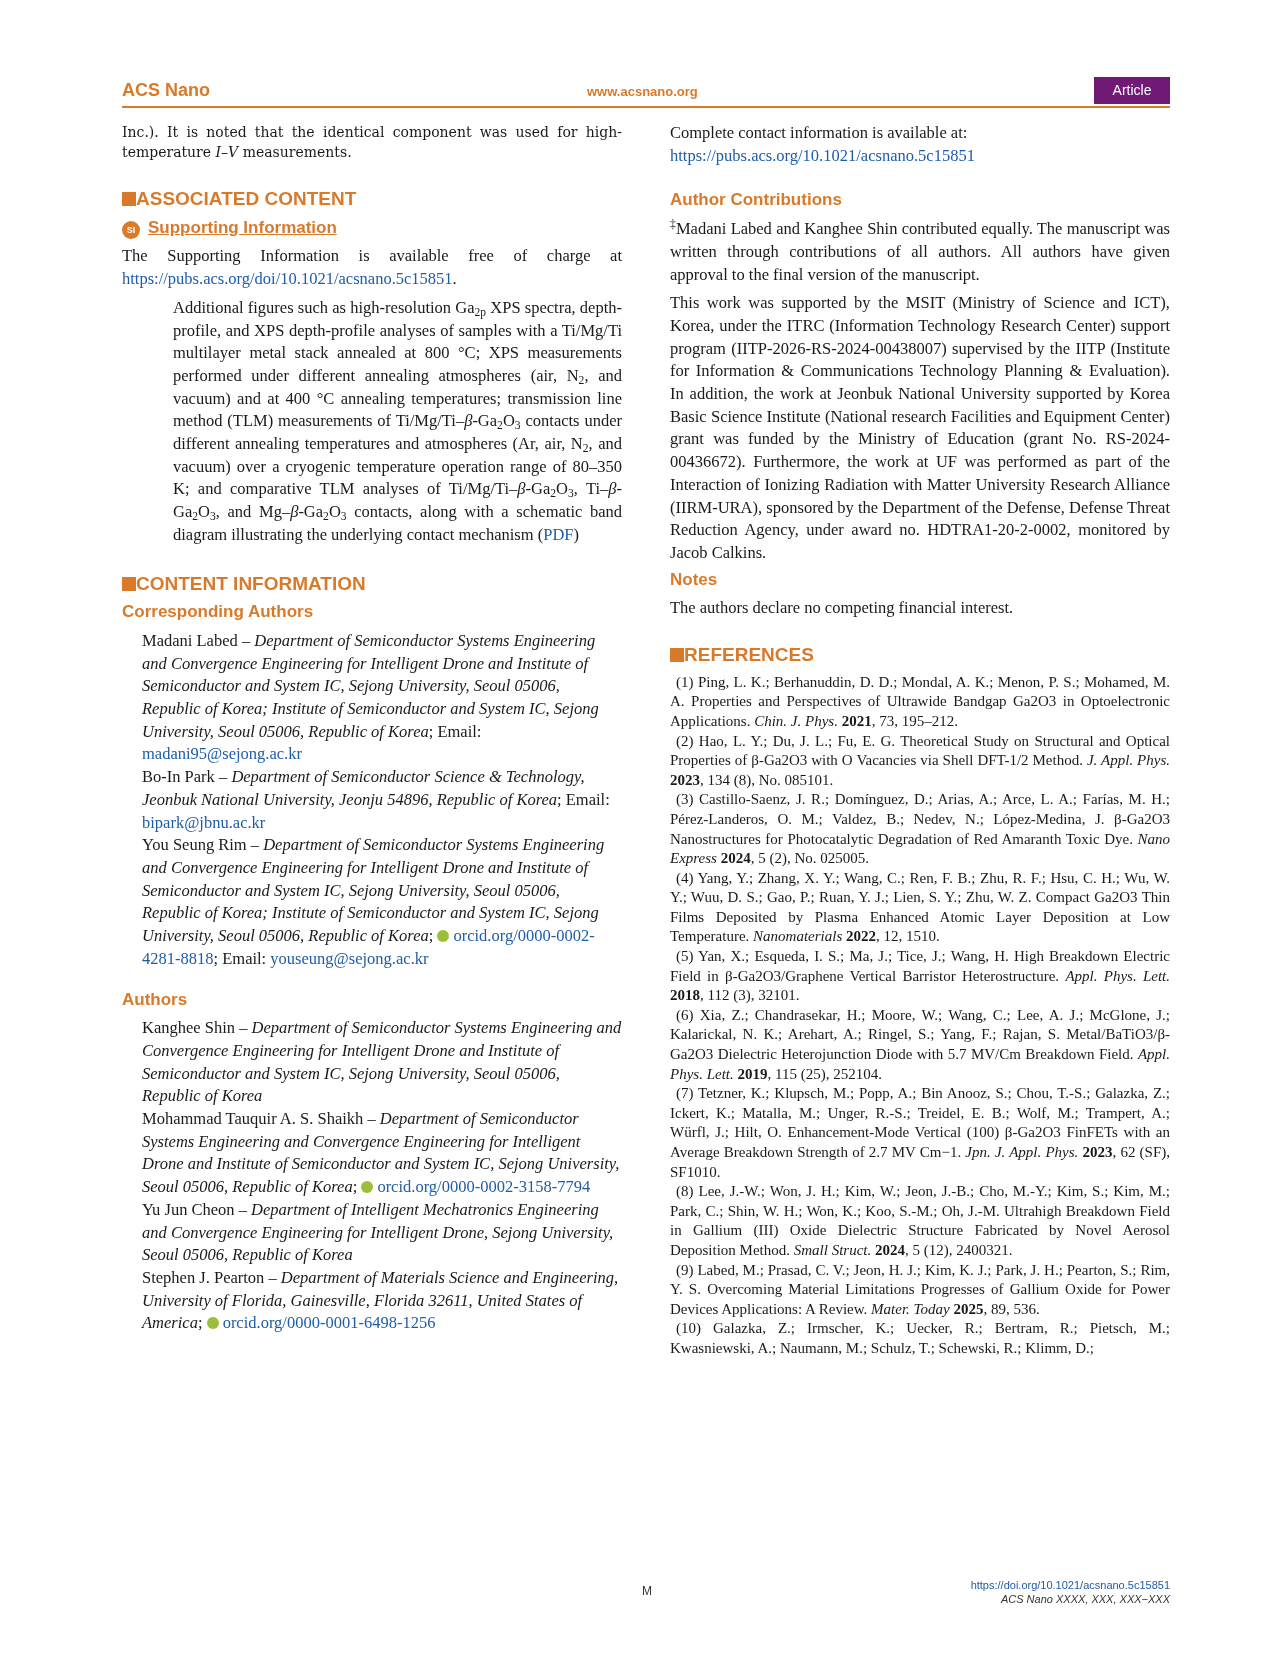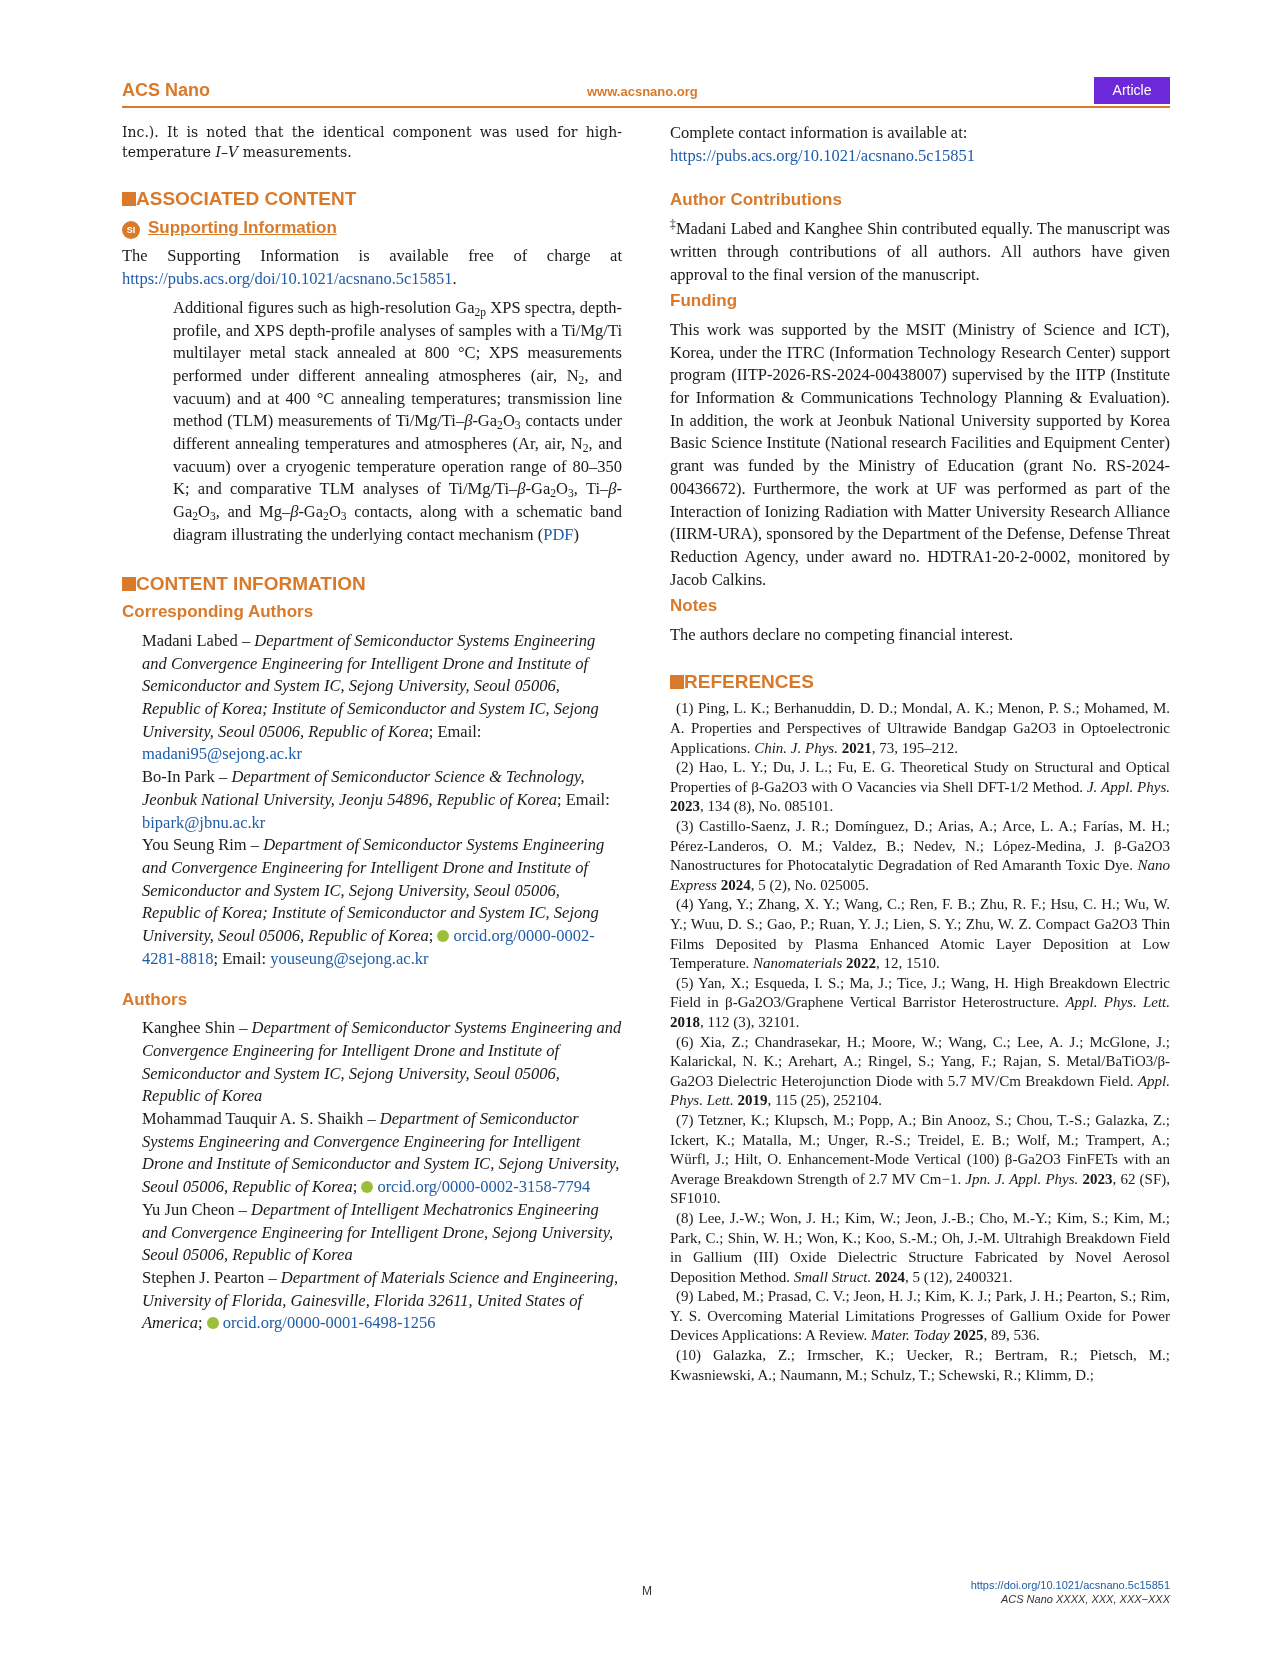--- a/index.html
+++ b/index.html
@@ -5,21 +5,21 @@
   html, body { margin: 0; padding: 0; background: #ffffff; }
   body { width: 1266px; height: 1669px; position: relative; overflow: hidden;
          font-family: "Liberation Serif", "DejaVu Serif", serif; color: #1a1a1a; }
   .page { position: absolute; left: 0; top: 0; width: 1266px; height: 1669px; margin-left: 16px; }
   .header { position: absolute; left: 106px; top: 80px; width: 1048px; height: 26px;
             border-bottom: 2px solid #d97a2b; }
   .journal { position: absolute; left: 0; top: 0; font-family: "Liberation Sans", "DejaVu Sans", sans-serif;
              font-weight: bold; font-size: 18px; color: #d97a2b; }
   .site { position: absolute; left: 465px; top: 4px; font-family: "Liberation Sans", "DejaVu Sans", sans-serif;
           font-weight: bold; font-size: 13px; color: #d97a2b; }
-  .article-tag { position: absolute; right: 0; top: -3px; width: 76px; height: 27px; background: #6d28d9;
+  .article-tag { position: absolute; right: 0; top: -3px; width: 76px; height: 27px; background: #701a75;
                  color: #fff; font-family: "Liberation Sans", "DejaVu Sans", sans-serif; font-size: 14px;
                  text-align: center; line-height: 27px; }
   .col { position: absolute; top: 122px; width: 500px; font-size: 16.5px; line-height: 22.7px; }
   .col-left { left: 106px; }
   .col-right { left: 654px; }
   p { margin: 0; }
   .justify { text-align: justify; }
   .small { font-size: 15px; line-height: 20px; }
   .sec-h { font-family: "Liberation Sans", "DejaVu Sans", sans-serif; font-weight: bold; color: #d97a2b;
            font-size: 19px; margin: 0; display: flex; align-items: center; }
@@ -120,21 +120,20 @@
     </div>
   </div>
 
   <div class="col col-right">
     <p>Complete contact information is available at:</p>
     <a class="link">https://pubs.acs.org/10.1021/acsnano.5c15851</a>
 
     <h3 class="sub-h" style="margin-top:22px;">Author Contributions</h3>
     <p class="justify" style="margin-top:6px;"><sup>‡</sup><span>Madani Labed and Kanghee Shin contributed equally. The manuscript was written through contributions of all authors. All authors have given approval to the final version of the manuscript.</span></p>
 
-    <h3 class="sub-h" style="margin-top:4px;">Funding</h3>
     <p class="justify" style="margin-top:6px;">This work was supported by the MSIT (Ministry of Science and ICT), Korea, under the ITRC (Information Technology Research Center) support program (IITP-2026-RS-2024-00438007) supervised by the IITP (Institute for Information &amp; Communications Technology Planning &amp; Evaluation). In addition, the work at Jeonbuk National University supported by Korea Basic Science Institute (National research Facilities and Equipment Center) grant was funded by the Ministry of Education (grant No. RS-2024-00436672). Furthermore, the work at UF was performed as part of the Interaction of Ionizing Radiation with Matter University Research Alliance (IIRM-URA), sponsored by the Department of the Defense, Defense Threat Reduction Agency, under award no. HDTRA1-20-2-0002, monitored by Jacob Calkins.</p>
 
     <h3 class="sub-h" style="margin-top:4px;">Notes</h3>
     <p style="margin-top:6px;">The authors declare no competing financial interest.</p>
 
     <h2 class="sec-h" style="margin-top:24px;">
       <span class="sq"></span>
       <span>REFERENCES</span>
     </h2>
     <div style="margin-top:6px;">

